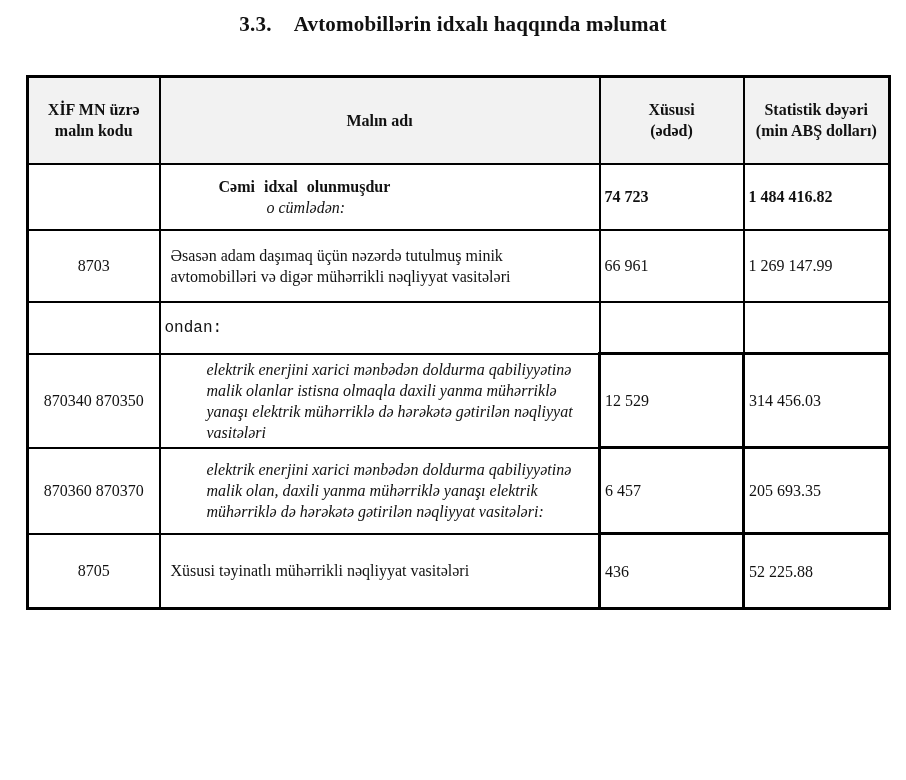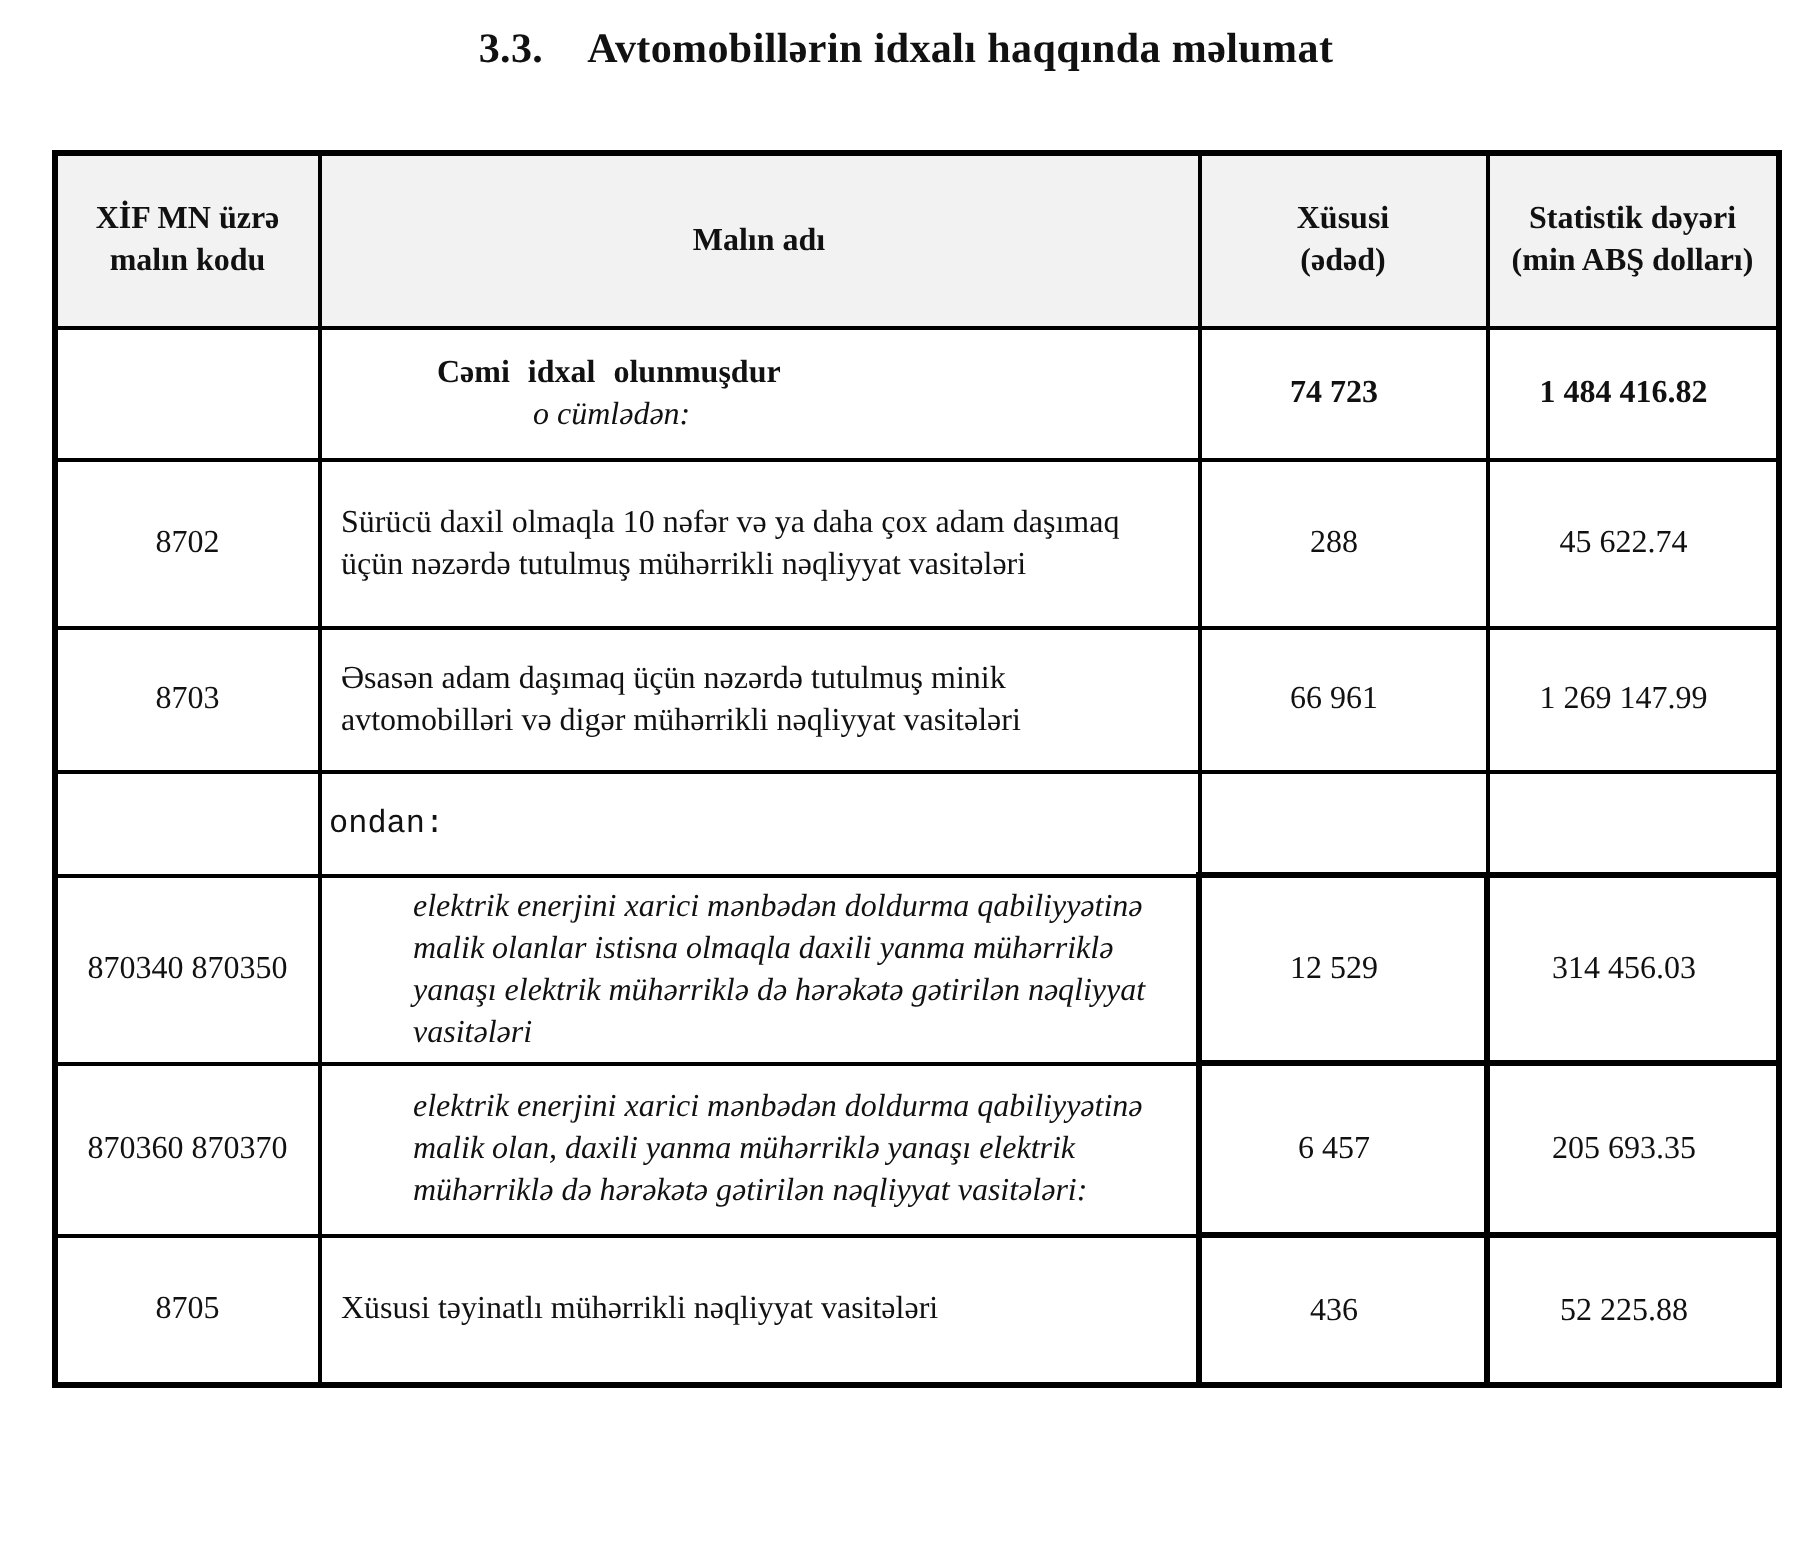--- a/index.html
+++ b/index.html
@@ -60,21 +60,21 @@
     font-style: italic;
     padding-left: 46px;
     padding-right: 18px;
   }
   td.name.section-label {
     padding: 16px 4px;
     line-height: 18px;
     font-family: Liberation Mono, monospace;
   }
   td.num {
-    text-align: center;
+    text-align: left;
     padding: 2px 13px 2px 4px;
     white-space: nowrap;
   }
   td.num.thick { border-width: 3px; }
   tr.total td { font-weight: bold; }
   .total-label {
     font-weight: bold;
     padding-left: 48px;
     word-spacing: 5px;
   }
@@ -126,26 +126,20 @@
     <tr class="h-r0 total">
       <td class="code"></td>
       <td class="name">
         <div class="total-label">Cəmi idxal olunmuşdur</div>
         <div class="total-sublabel">o cümlədən:</div>
       </td>
       <td class="num">74 723</td>
       <td class="num">1 484 416.82</td>
     </tr>
 
-    <tr class="h-r1">
-      <td class="code">8702</td>
-      <td class="name">Sürücü daxil olmaqla 10 nəfər və ya daha çox adam daşımaq üçün nəzərdə tutulmuş mühərrikli nəqliyyat vasitələri</td>
-      <td class="num">288</td>
-      <td class="num">45 622.74</td>
-    </tr>
 
     <tr class="h-r2">
       <td class="code">8703</td>
       <td class="name">Əsasən adam daşımaq üçün nəzərdə tutulmuş minik avtomobilləri və digər mühərrikli nəqliyyat vasitələri</td>
       <td class="num">66 961</td>
       <td class="num">1 269 147.99</td>
     </tr>
 
     <tr class="h-r3">
       <td class="code"></td>

